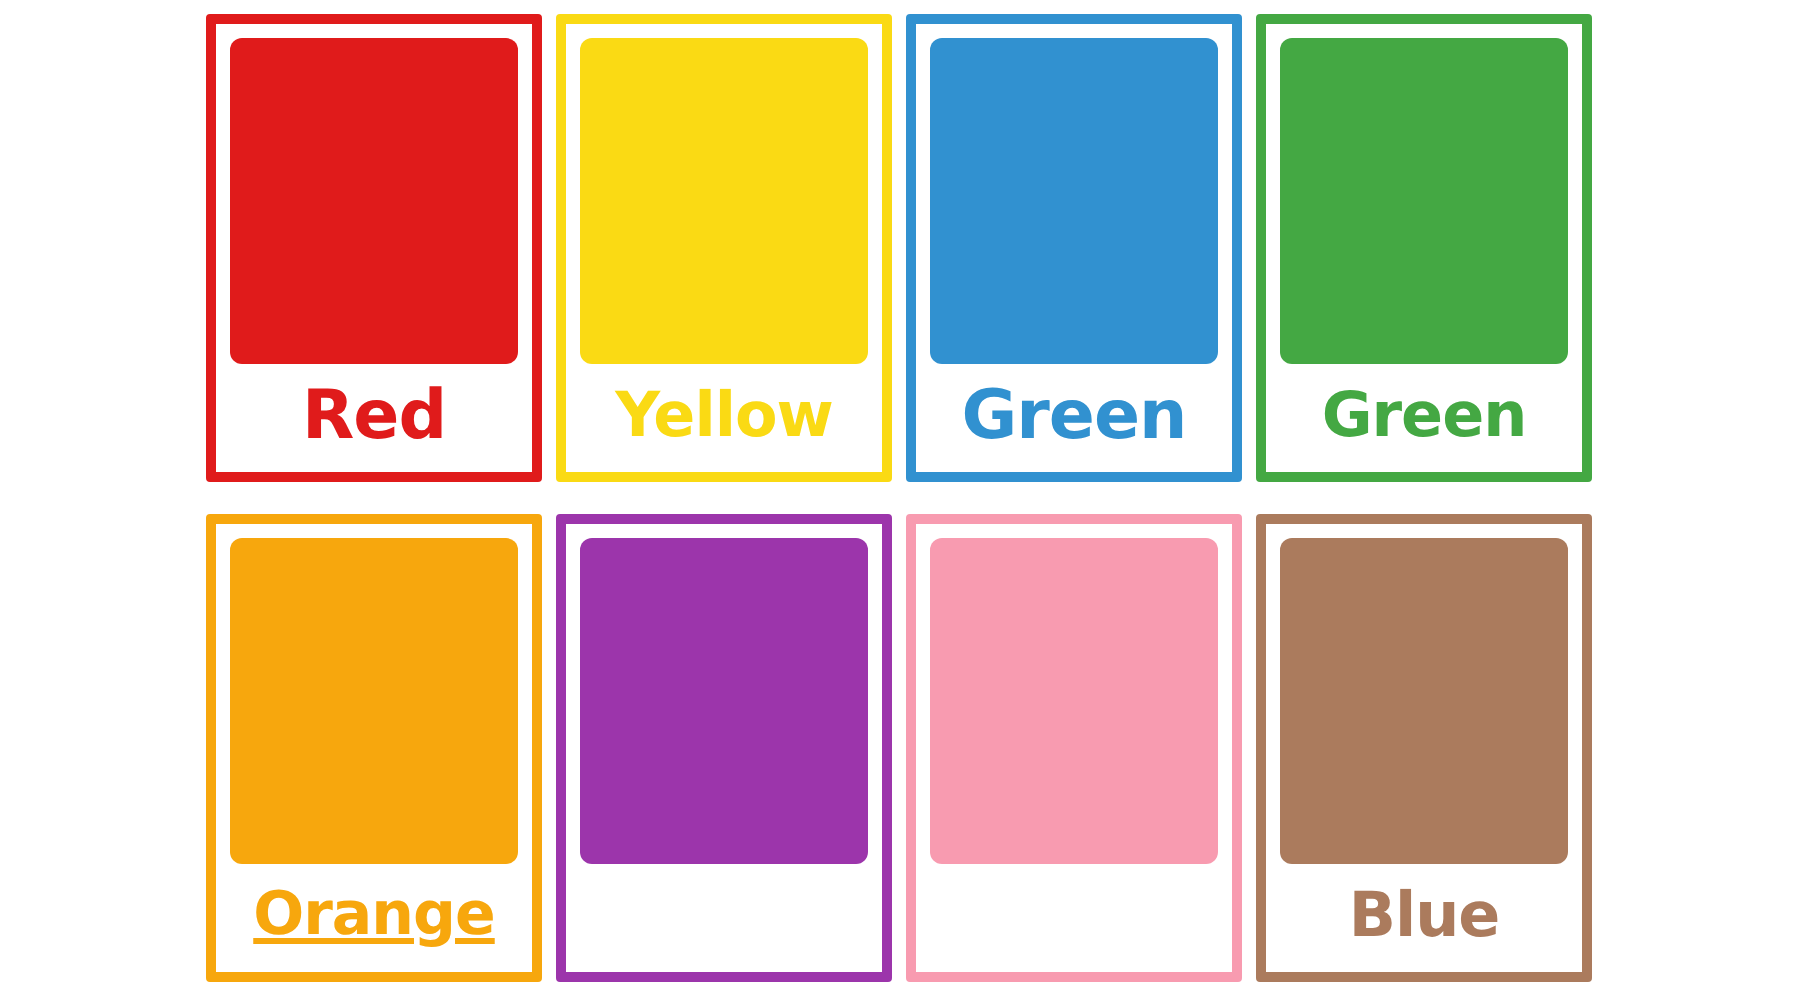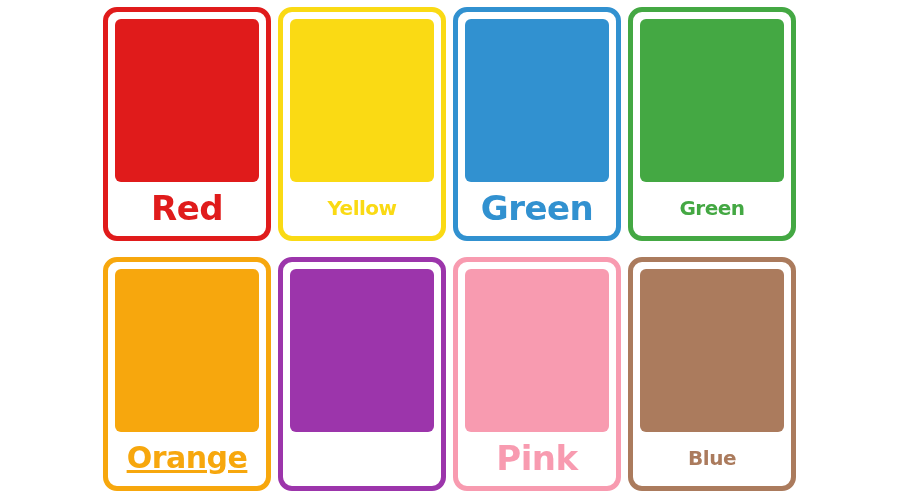--- a/index.html
+++ b/index.html
@@ -32,21 +32,21 @@
     column-gap: 0px;
     row-gap: 0px;
   }
 
   .flashcard {
     position: relative;
     width: 168px;
     height: 234px;
     box-sizing: border-box;
     border: 5px solid #cccccc;
-    border-radius: 14px;
+    border-radius: 2px;
     background: #ffffff;
     display: flex;
     flex-direction: column;
     align-items: center;
     padding: 7px 7px 0 7px;
   }
 
   .swatch {
     width: 100%;
     height: 163px;
@@ -65,21 +65,21 @@
     font-weight: bold;
     font-size: 34px;
     line-height: 1;
     letter-spacing: -0.5px;
     color: #cccccc;
     white-space: nowrap;
     padding-bottom: 2px;
   }
 
   
-  .card-label.long { font-size: 20px; }
+  .card-label.long { font-size: 31px; }
   .card-label.xlong { font-size: 30px; }
 </style>
 </head>
 <body style="background: rgb(255, 255, 255);">
 
 <div id="flashcard-board" style="background: rgb(255, 255, 255);">
   <div class="card-grid">
 
     <div class="flashcard" style="border-color: rgb(224, 27, 27);">
       <div class="swatch" style="background: rgb(224, 27, 27);"></div>
@@ -105,21 +105,20 @@
       <div class="swatch" style="background: rgb(247, 167, 13);"></div>
       <div class="card-label xlong" style="color: rgb(247, 167, 13); text-decoration: underline;">Orange</div>
     </div>
 
     <div class="flashcard" style="border-color: rgb(156, 53, 171);">
       <div class="swatch" style="background: rgb(156, 53, 171);"></div>
     </div>
 
     <div class="flashcard" style="border-color: rgb(248, 155, 176);">
       <div class="swatch" style="background: rgb(248, 155, 176);"></div>
-      <div class="card-label" style="color: rgb(248, 155, 176);">Pink</div>
     </div>
 
     <div class="flashcard" style="border-color: rgb(171, 123, 93);">
       <div class="swatch" style="background: rgb(171, 123, 93);"></div>
       <div class="card-label long" style="color: rgb(171, 123, 93);">Blue</div>
     </div>
 
   </div>
 </div>
 

